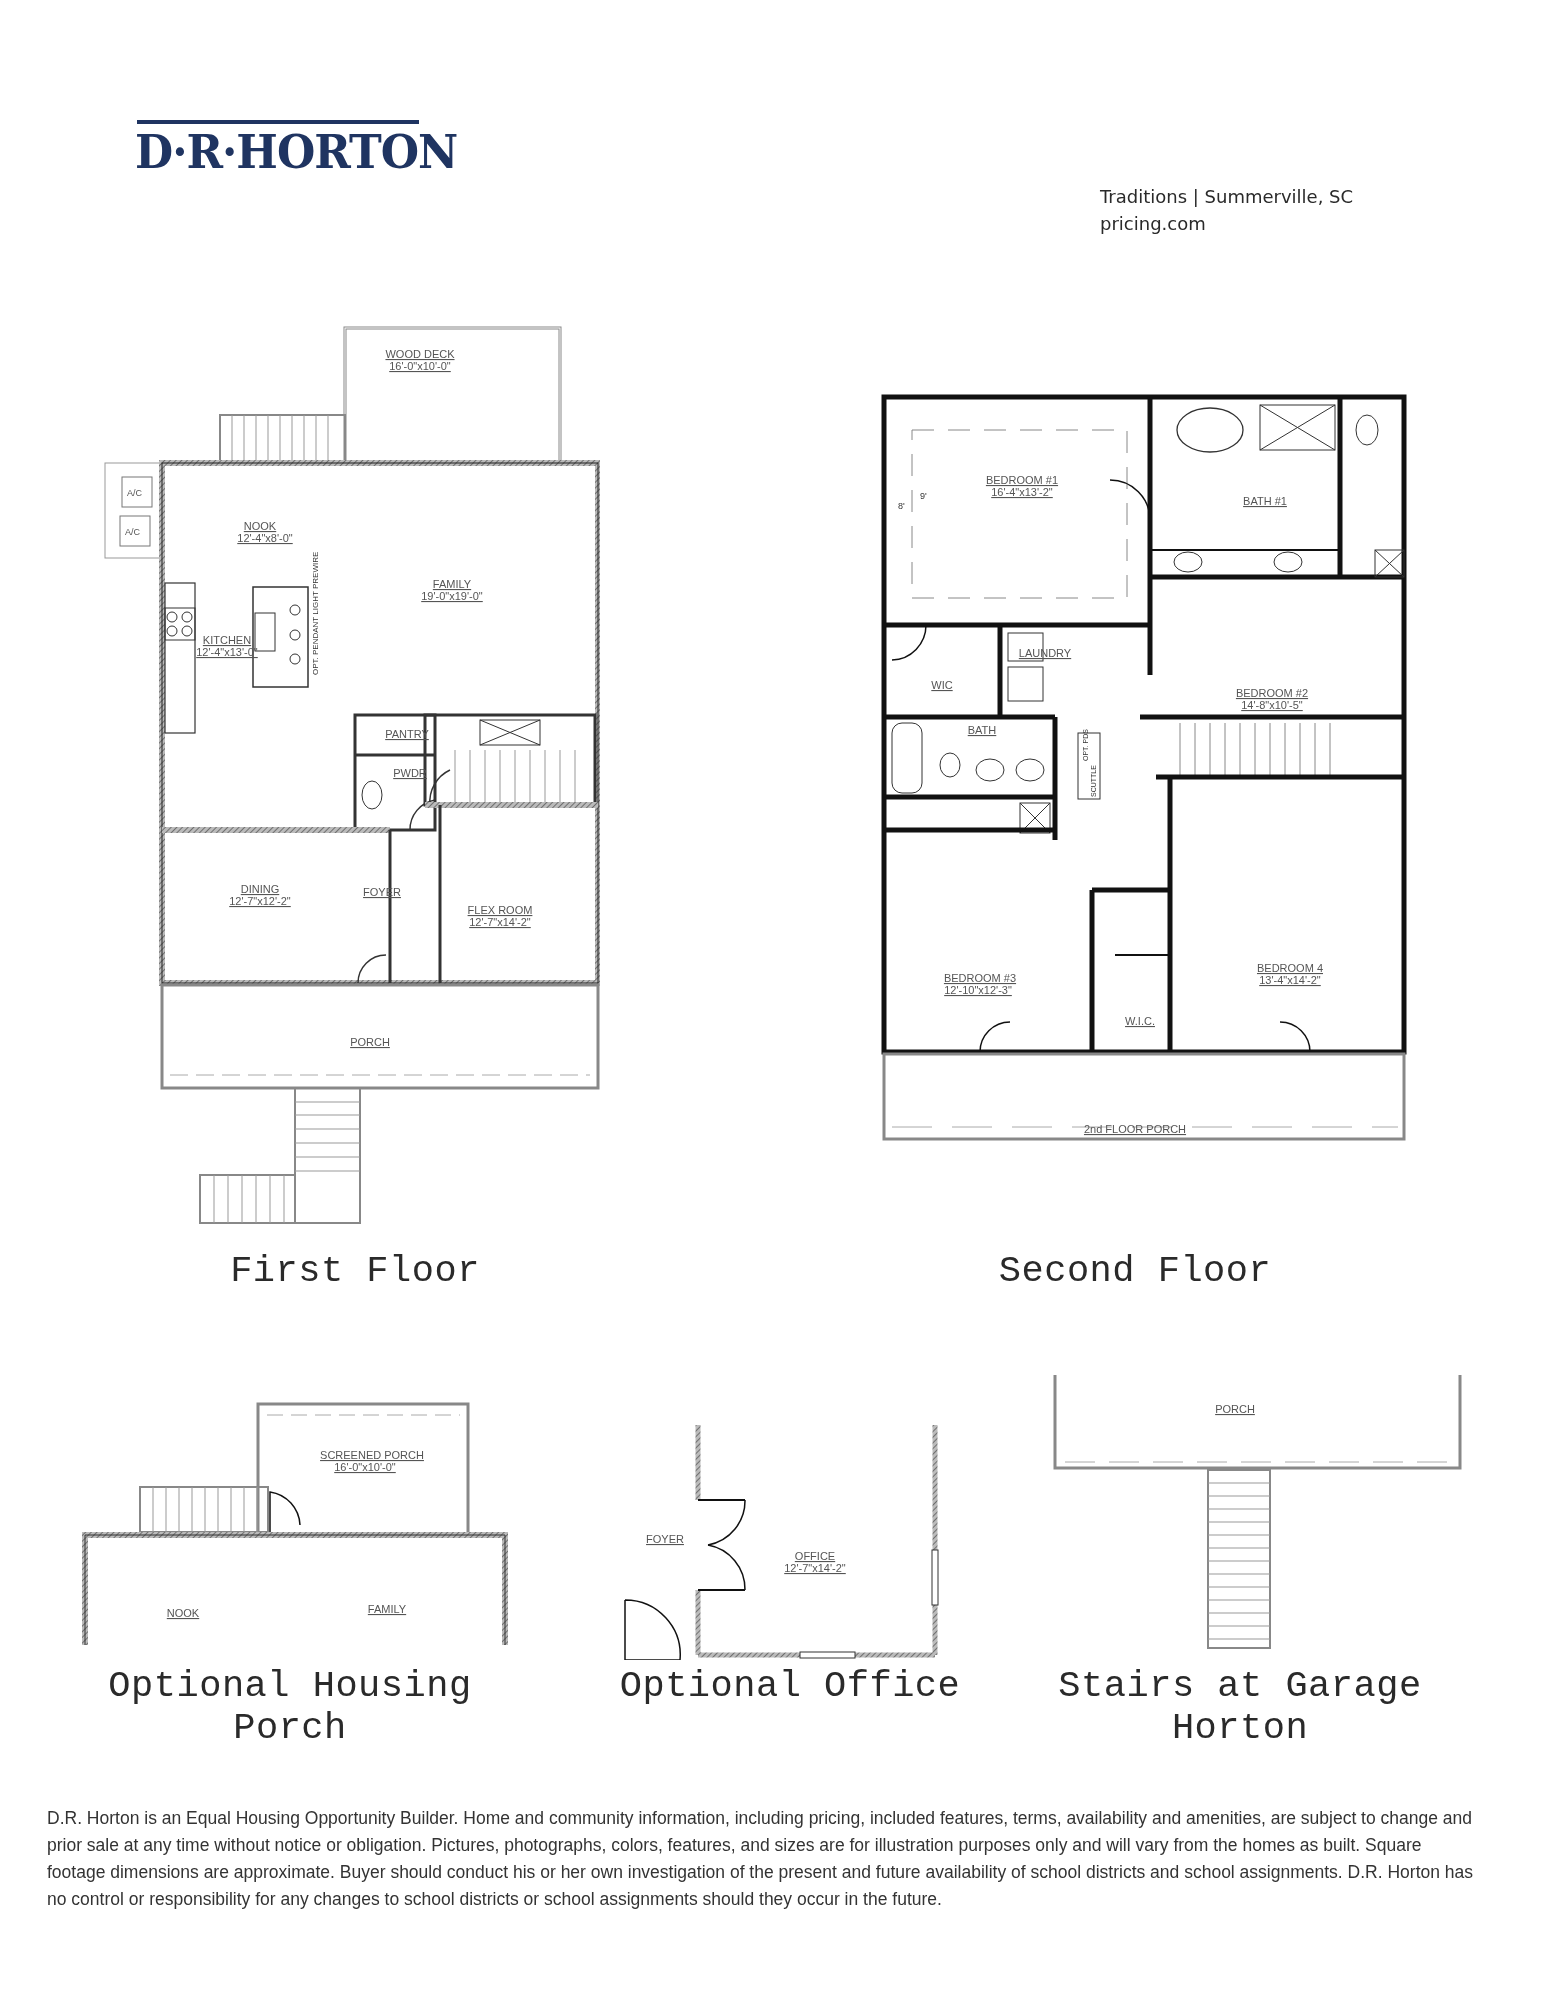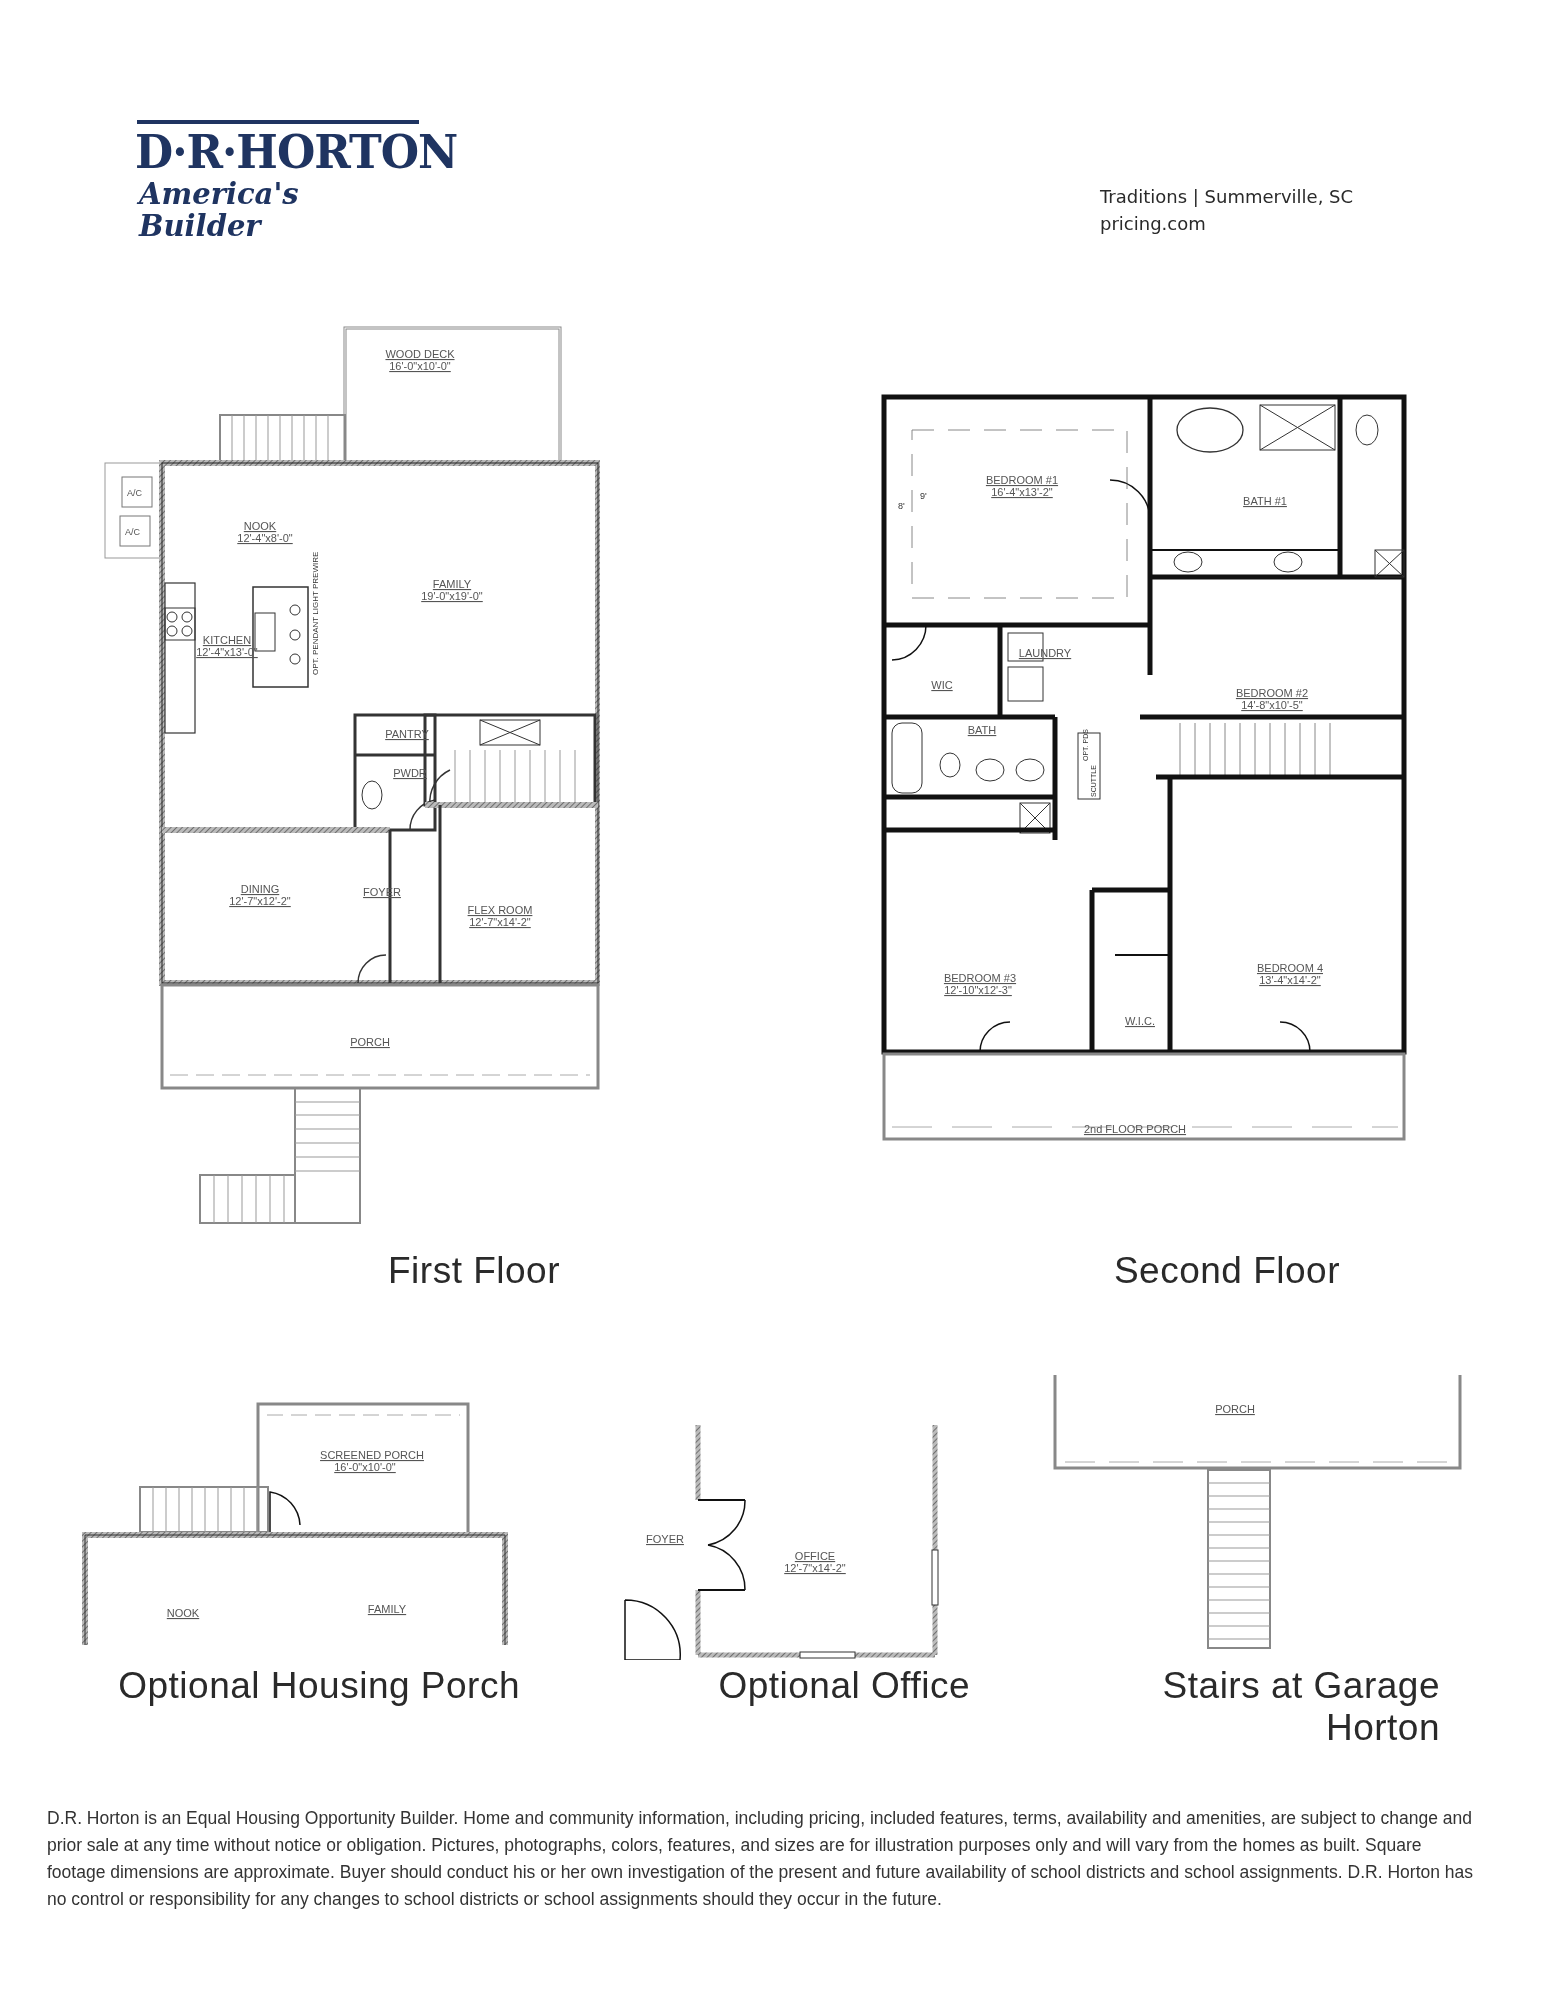--- a/index.html
+++ b/index.html
@@ -3,32 +3,31 @@
 <meta charset="utf-8">
 <style>
   html, body { margin:0; padding:0; background:#ffffff; }
   body { width:1545px; height:2000px; position:relative; overflow:hidden; font-family:"DejaVu Sans", sans-serif; color:#222; }
   .abs { position:absolute; }
   .logo { left:135px; top:120px; width:290px; }
   .logo-rule { width:282px; height:4px; background:#1f3461; margin-left:2px; }
   .logo-name { font-family:"DejaVu Serif", serif; font-weight:bold; color:#1f3461; font-size:44px; letter-spacing:-1px; line-height:52px; transform:scaleY(1.05); margin-top:2px; }
   .logo-tag { font-family:"DejaVu Serif", serif; font-style:italic; font-weight:bold; color:#1f3461; font-size:29px; line-height:32px; margin-left:4px; }
   .community { left:1100px; top:183px; width:330px; text-align:left; font-family:"DejaVu Sans", sans-serif; font-size:18px; line-height:27px; color:#2a2a2a; }
-  .caption { font-family:Liberation Sans, sans-serif; font-weight:300; font-size:37px; color:#2a2a2a; text-align:right; letter-spacing:0.5px; }
+  .caption { font-family:Liberation Mono, monospace; font-weight:300; font-size:37px; color:#2a2a2a; text-align:center; letter-spacing:0.5px; }
   .disclaimer { left:47px; top:1805px; width:1430px; font-family:Liberation Sans, sans-serif; font-size:17.5px; line-height:27px; color:#333; }
   svg text { font-family:"Liberation Sans", sans-serif; fill:#555; }
   .lbl { font-size:11px; text-decoration:underline; }
 </style>
 </head>
 <body>
 
 <div class="abs logo">
   <div class="logo-rule"></div>
   <div class="logo-name">D·R·HORTON</div>
-  <div class="logo-tag">America's Builder</div>
 </div>
 
 <div class="abs community">
   <div>Traditions | Summerville, SC</div>
   <div>pricing.com</div>
 </div>
 
 <svg class="abs" style="left:100px;top:315px" width="500" height="920" viewBox="0 0 500 920">
   <defs>
     <pattern id="hatch" width="4" height="4" patternUnits="userSpaceOnUse" patternTransform="rotate(45)">

